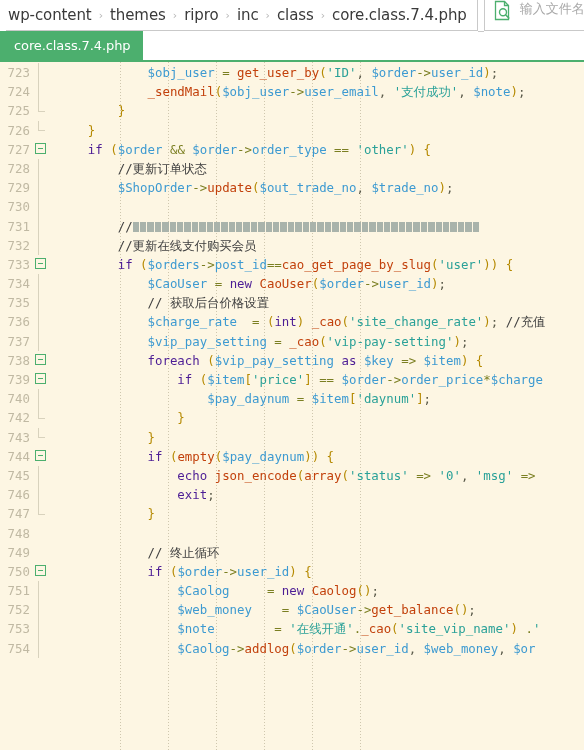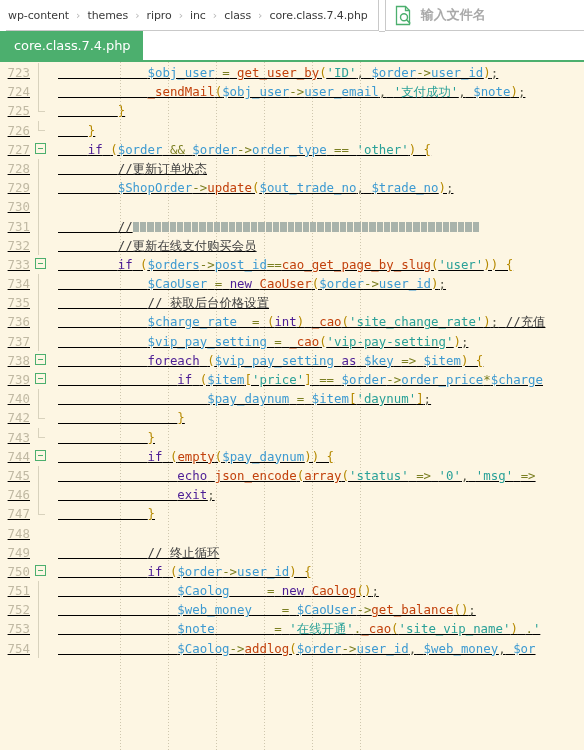--- a/index.html
+++ b/index.html
@@ -30,47 +30,45 @@
     display: flex;
     align-items: center;
     flex: 0 0 auto;
     height: 31px;
     border-bottom: 1px solid #c9c9c9;
     border-right: 1px solid #c9c9c9;
     padding-right: 8px;
     box-sizing: border-box;
   }
   .crumb {
-    font-size: 11px;
+    font-size: 15px;
     color: #3a3a3a;
     white-space: nowrap;
     padding: 0 2px;
     letter-spacing: -0.1px;
   }
   .crumb-sep {
     font-size: 11px;
     color: #b6b6b6;
     padding: 0 5px;
     user-select: none;
   }
   .bar-spacer {
     flex: 0 0 6px;
     height: 31px;
     border-bottom: 1px solid #c9c9c9;
   }
   .filename-area {
     display: flex;
-    align-items: center;
     height: 31px;
     border-bottom: 1px solid #c9c9c9;
     border-left: 1px solid #c9c9c9;
     padding-left: 8px;
     flex: 1 1 auto;
     box-sizing: border-box;
-    font-weight: bold;
   }
   .doc-search-icon { width: 19px; height: 21px; flex: 0 0 auto; }
   .filename-placeholder {
     font-size: 13px;
     color: #a9a9a9;
     margin-left: 8px;
     white-space: nowrap;
   }
 
   
@@ -98,21 +96,21 @@
     position: relative;
     height: 688px;
     background: #fdf6e3;
     overflow: hidden;
     font-family: "DejaVu Sans Mono", monospace;
     font-size: 12.4px;
     line-height: 19.2px;
   }
   .code-rows {
     position: absolute;
-    top: 1px; left: 0; right: 0; text-decoration: underline;
+    top: 1px; left: 0; right: 0;
   }
   .row {
     position: relative;
     height: 19.2px;
     white-space: pre;
     display: flex;
     align-items: stretch;
   }
   .gutter {
     position: relative;

